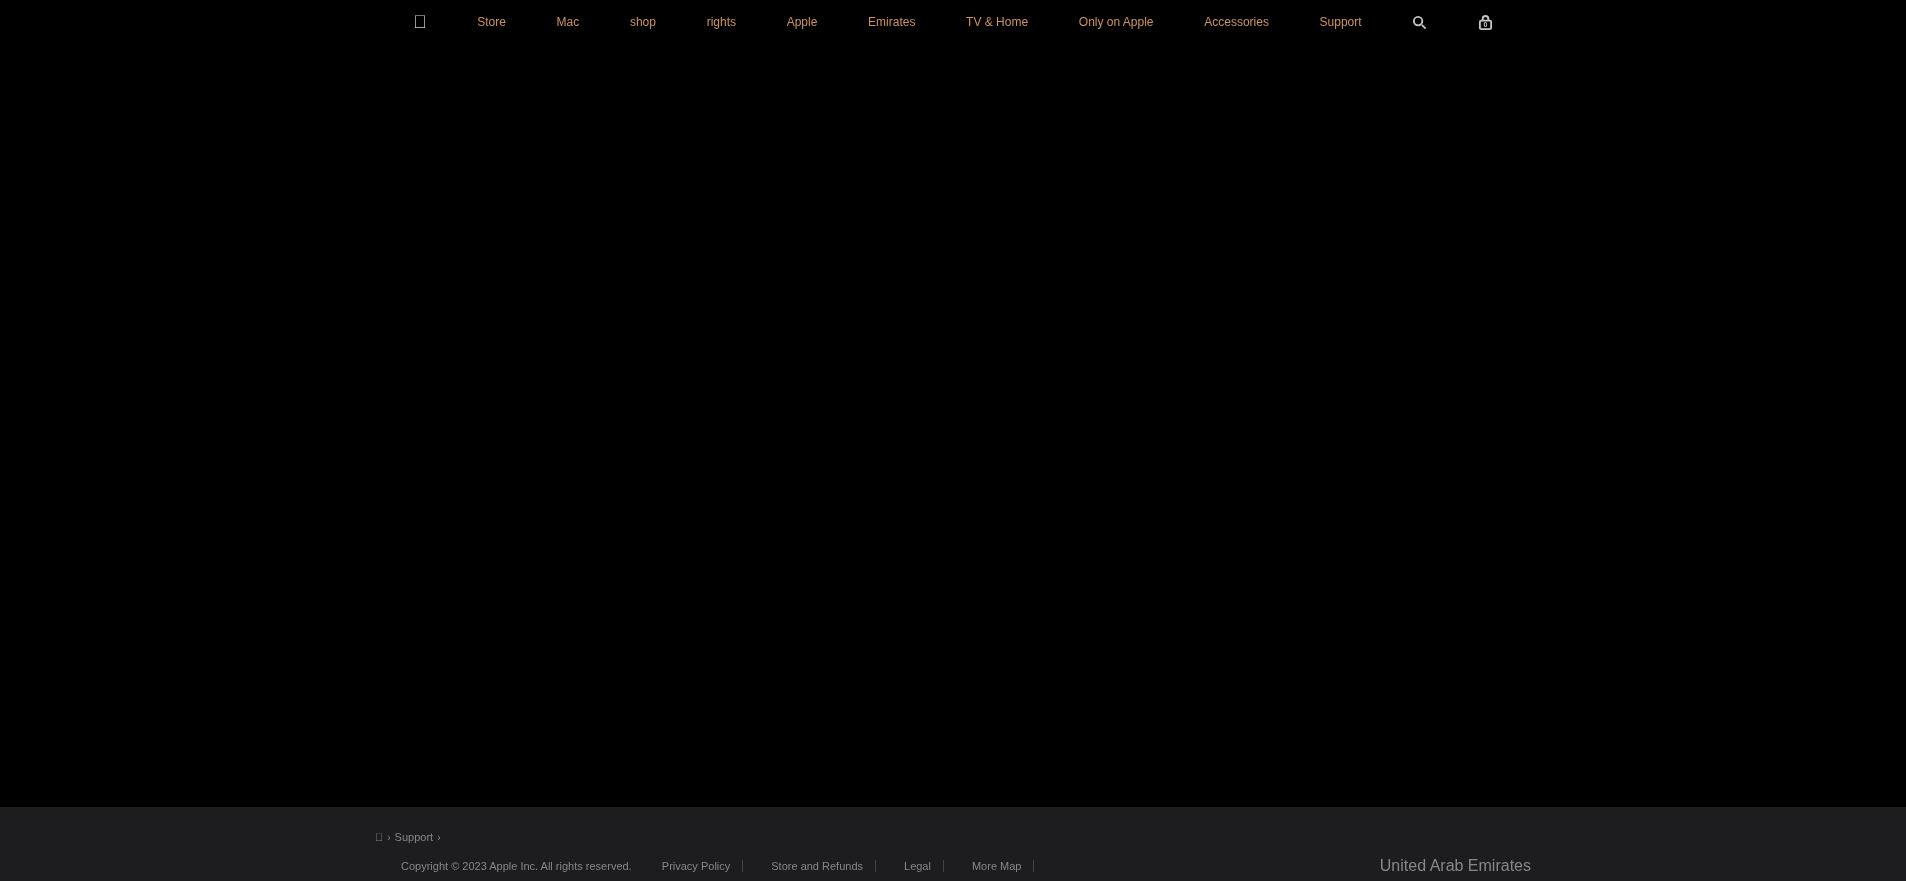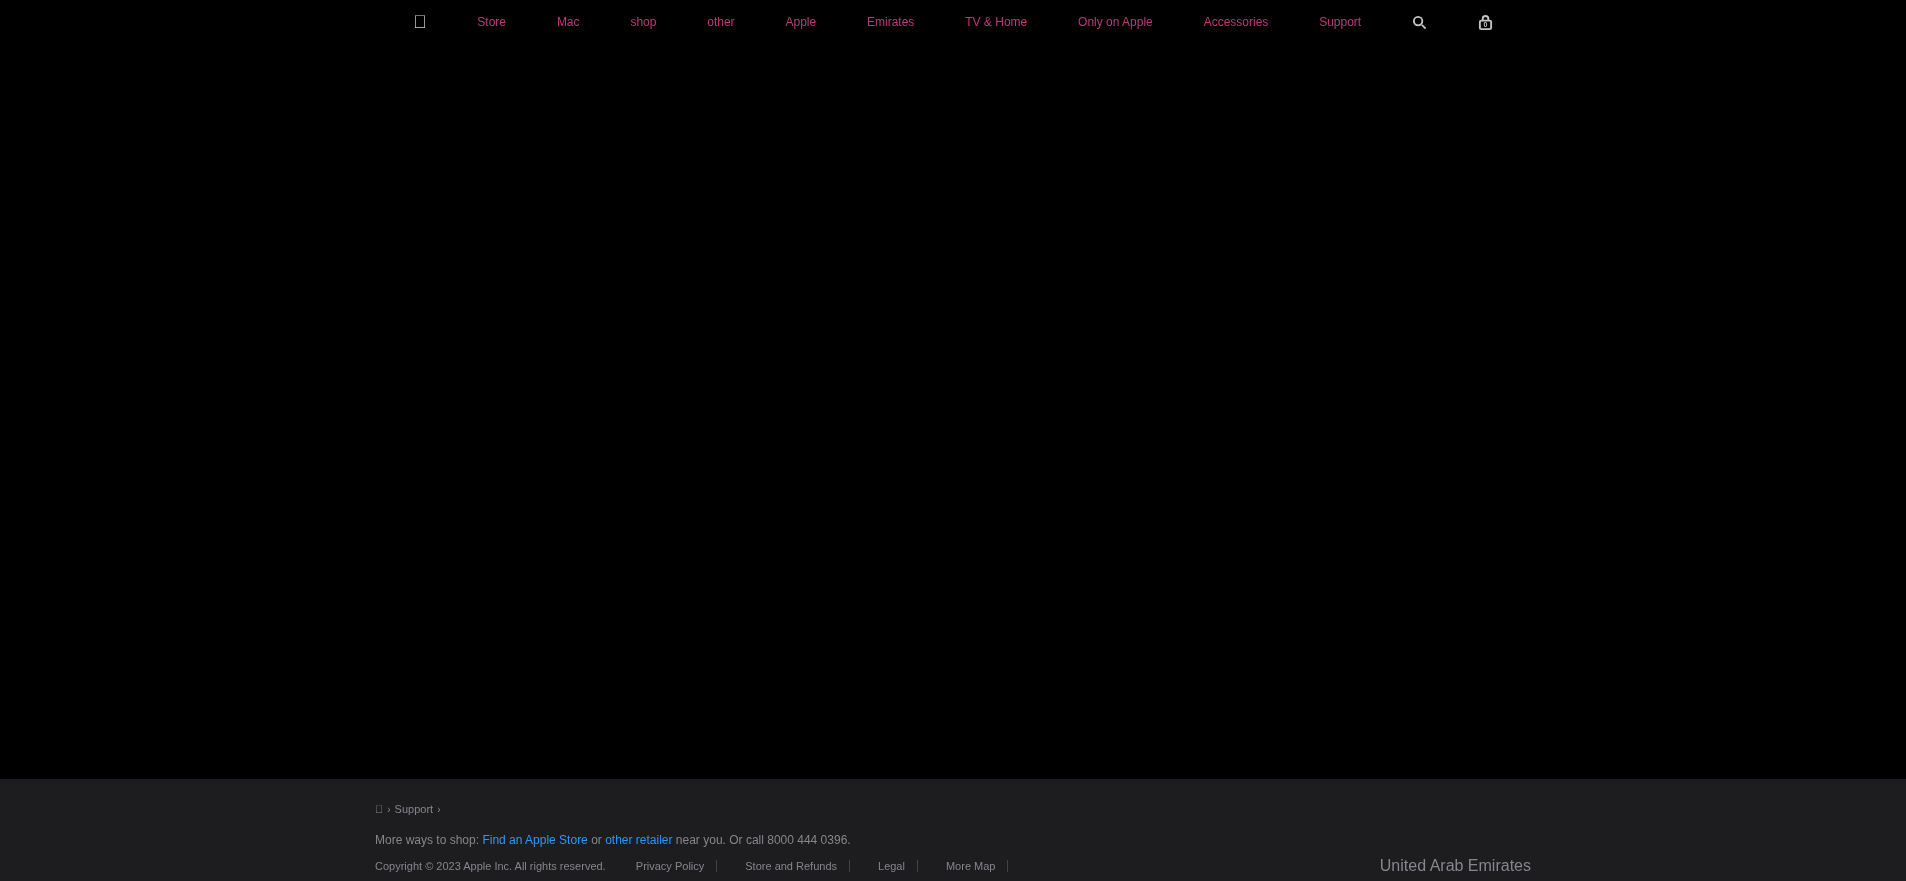--- a/index.html
+++ b/index.html
@@ -32,21 +32,21 @@
     .nav-inner {
       display: flex;
       align-items: center;
       gap: 0;
       width: 100%;
       max-width: 1100px;
       justify-content: space-between;
     }
 
     .nav-item {
-      color: #ec4899;
+      color: #fdba74;
       font-size: 12px;
       opacity: 0.8;
       cursor: pointer;
       padding: 0 10px;
       height: 44px;
       display: flex;
       align-items: center;
       text-decoration: none;
       white-space: nowrap;
       transition: opacity 0.2s;
@@ -154,20 +154,21 @@
     }
 
     .footer-links-row {
       display: flex;
       align-items: center;
       padding: 6px 375px;
       gap: 8px;
       font-size: 11px;
       color: #86868b;
       flex-wrap: wrap;
+      margin-left: 26px;
     }
 
     .footer-link {
       color: #86868b;
       text-decoration: none;
       cursor: pointer;
       padding-right: 12px;
       border-right: 1px solid #424245;
       margin-right: 12px;
       padding-left: 8px;
@@ -186,21 +187,21 @@
   </style>
 </head>
 <body>
 
 <nav>
   <div class="nav-inner">
     <span class="nav-apple-logo"></span>
     <a class="nav-item">Store</a>
     <a class="nav-item">Mac</a>
     <a class="nav-item">shop</a>
-    <a class="nav-item">other</a>
+    <a class="nav-item">rights</a>
     <a class="nav-item">Apple</a>
     <a class="nav-item">Emirates</a>
     <a class="nav-item">TV &amp; Home</a>
     <a class="nav-item">Only on Apple</a>
     <a class="nav-item">Accessories</a>
     <a class="nav-item">Support</a>
     <div class="nav-icon">
       <svg class="search-svg" viewBox="0 0 16 16">
         <circle cx="6.5" cy="6.5" r="4.5"></circle>
         <line x1="10.5" y1="10.5" x2="14.5" y2="14.5"></line>
@@ -222,23 +223,20 @@
 
 <div class="footer-area">
 
   <div class="breadcrumb-row">
     <span class="breadcrumb-apple"></span>
     <span class="breadcrumb-chevron">›</span>
     <span class="breadcrumb-support">Support</span>
     <span class="breadcrumb-chevron">›</span>
   </div>
 
-  <div class="footer-text-row">
-    <span>More ways to shop: </span><a href="#">Find an Apple Store</a><span> or </span><a href="#">other retailer</a><span> near you. Or call 8000 444 0396.</span>
-  </div>
 
   <div class="footer-links-row">
     <span>Copyright © 2023 Apple Inc. All rights reserved.</span>
     &nbsp;&nbsp;
     <a class="footer-link">Privacy Policy</a>
     <a class="footer-link">Store and Refunds</a>
     <a class="footer-link">Legal</a>
     <a class="footer-link">More Map</a>
     <span class="footer-country">United Arab Emirates</span>
   </div>

